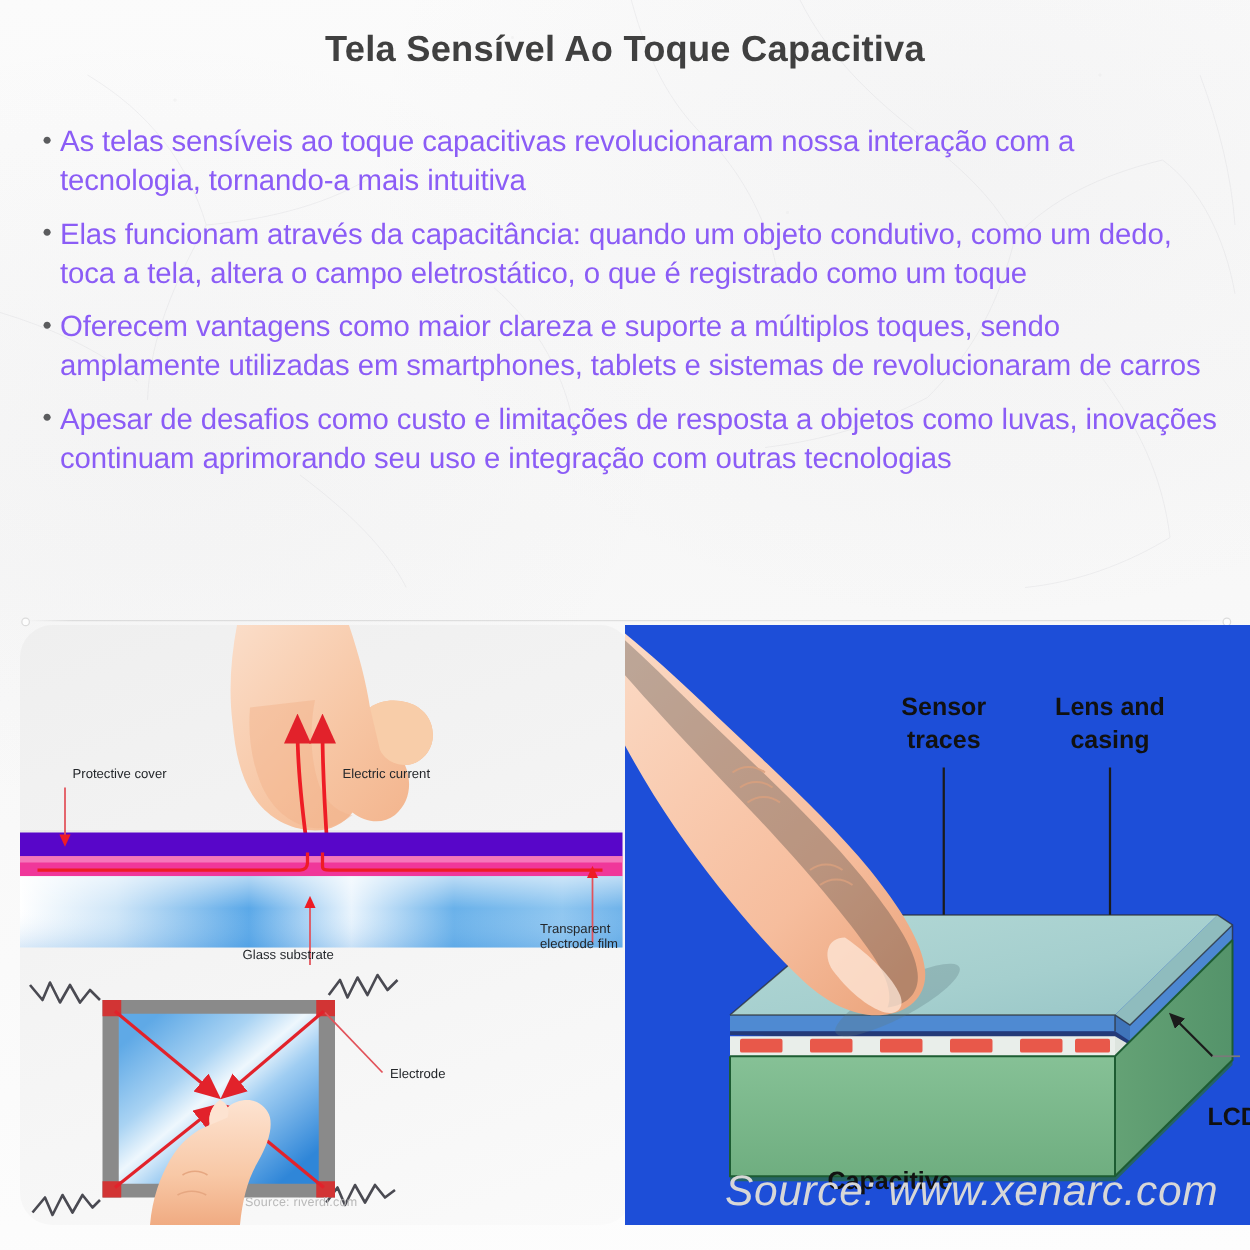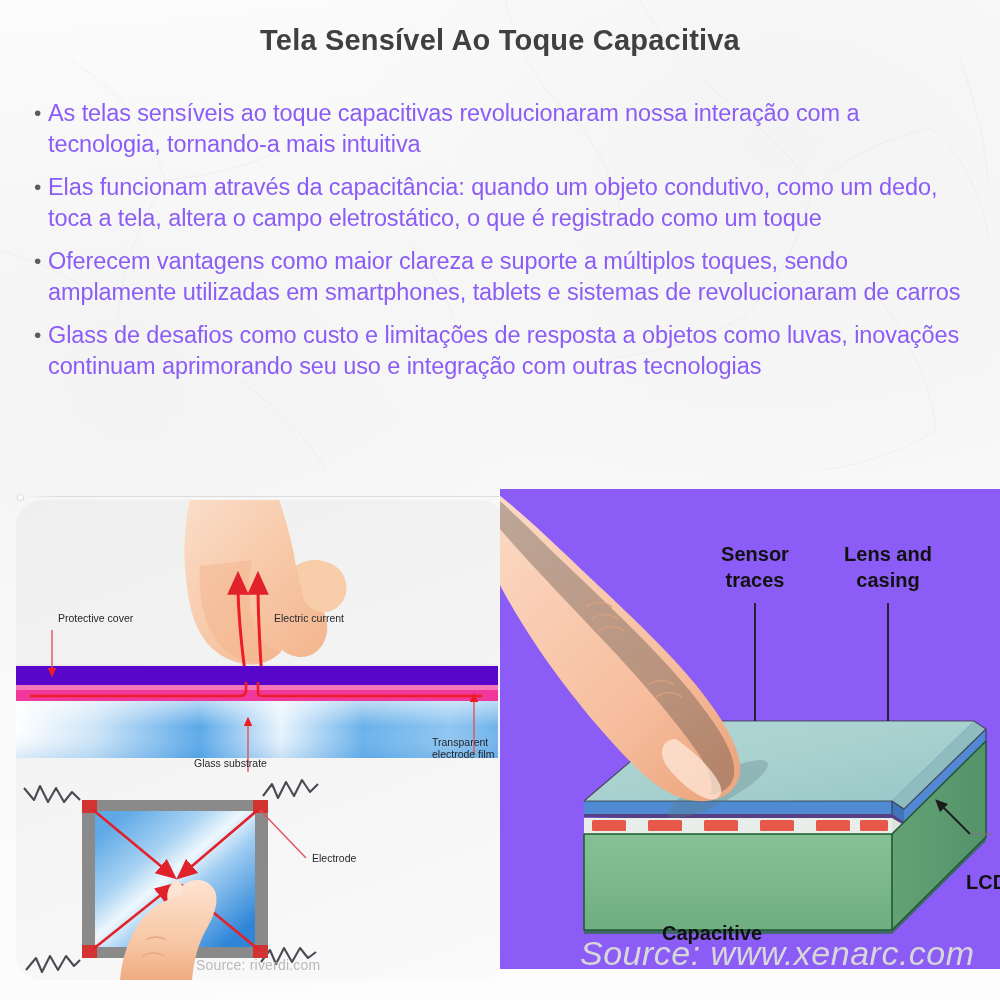--- a/index.html
+++ b/index.html
@@ -88,30 +88,30 @@
     position: absolute;
     overflow: hidden;
   }
   #fig-left {
     left: 16px; top: 500px;
     width: 490px; height: 480px;
     border-radius: 26px;
     background: linear-gradient(160deg, #efefef 0%, #f3f3f3 40%, #fafafa 100%);
   }
   #fig-right {
-    left: 500px; top: 489px;
+    left: 500px; top: 500px;
     width: 500px; height: 480px;
-    background: #8b5cf6;
+    background: #1d4ed8;
   }
 
   .figsvg { display:block; }
 
   .src {
     position: absolute;
-    font-size: 14px;
+    font-size: 10px;
     color: #b9b9b9;
     letter-spacing: .2px;
   }
   #src-left { left: 196px; top: 957px; }
 
   .watermark {
     position: absolute;
     left: 580px; top: 934px;
     font-size: 34px;
     color: #d7d7d7;
@@ -156,21 +156,21 @@
   <div class="bullet">
     <div class="bullet-dot">•</div>
     <div class="bullet-text">Elas funcionam através da capacitância: quando um objeto condutivo, como um dedo, toca a tela, altera o campo eletrostático, o que é registrado como um toque</div>
   </div>
   <div class="bullet">
     <div class="bullet-dot">•</div>
     <div class="bullet-text">Oferecem vantagens como maior clareza e suporte a múltiplos toques, sendo amplamente utilizadas em smartphones, tablets e sistemas de revolucionaram de carros</div>
   </div>
   <div class="bullet">
     <div class="bullet-dot">•</div>
-    <div class="bullet-text">Glass de desafios como custo e limitações de resposta a objetos como luvas, inovações continuam aprimorando seu uso e integração com outras tecnologias</div>
+    <div class="bullet-text">Apesar de desafios como custo e limitações de resposta a objetos como luvas, inovações continuam aprimorando seu uso e integração com outras tecnologias</div>
   </div>
 </div>
 
 <div class="divider"></div>
 
 <div class="fig" id="fig-left">
   <svg class="figsvg" width="490" height="480" viewBox="0 0 490 480" xmlns="http://www.w3.org/2000/svg">
     <defs>
       <linearGradient id="glassGrad" x1="0" y1="0" x2="1" y2="0">
         <stop offset="0%" stop-color="#ffffff"></stop>

